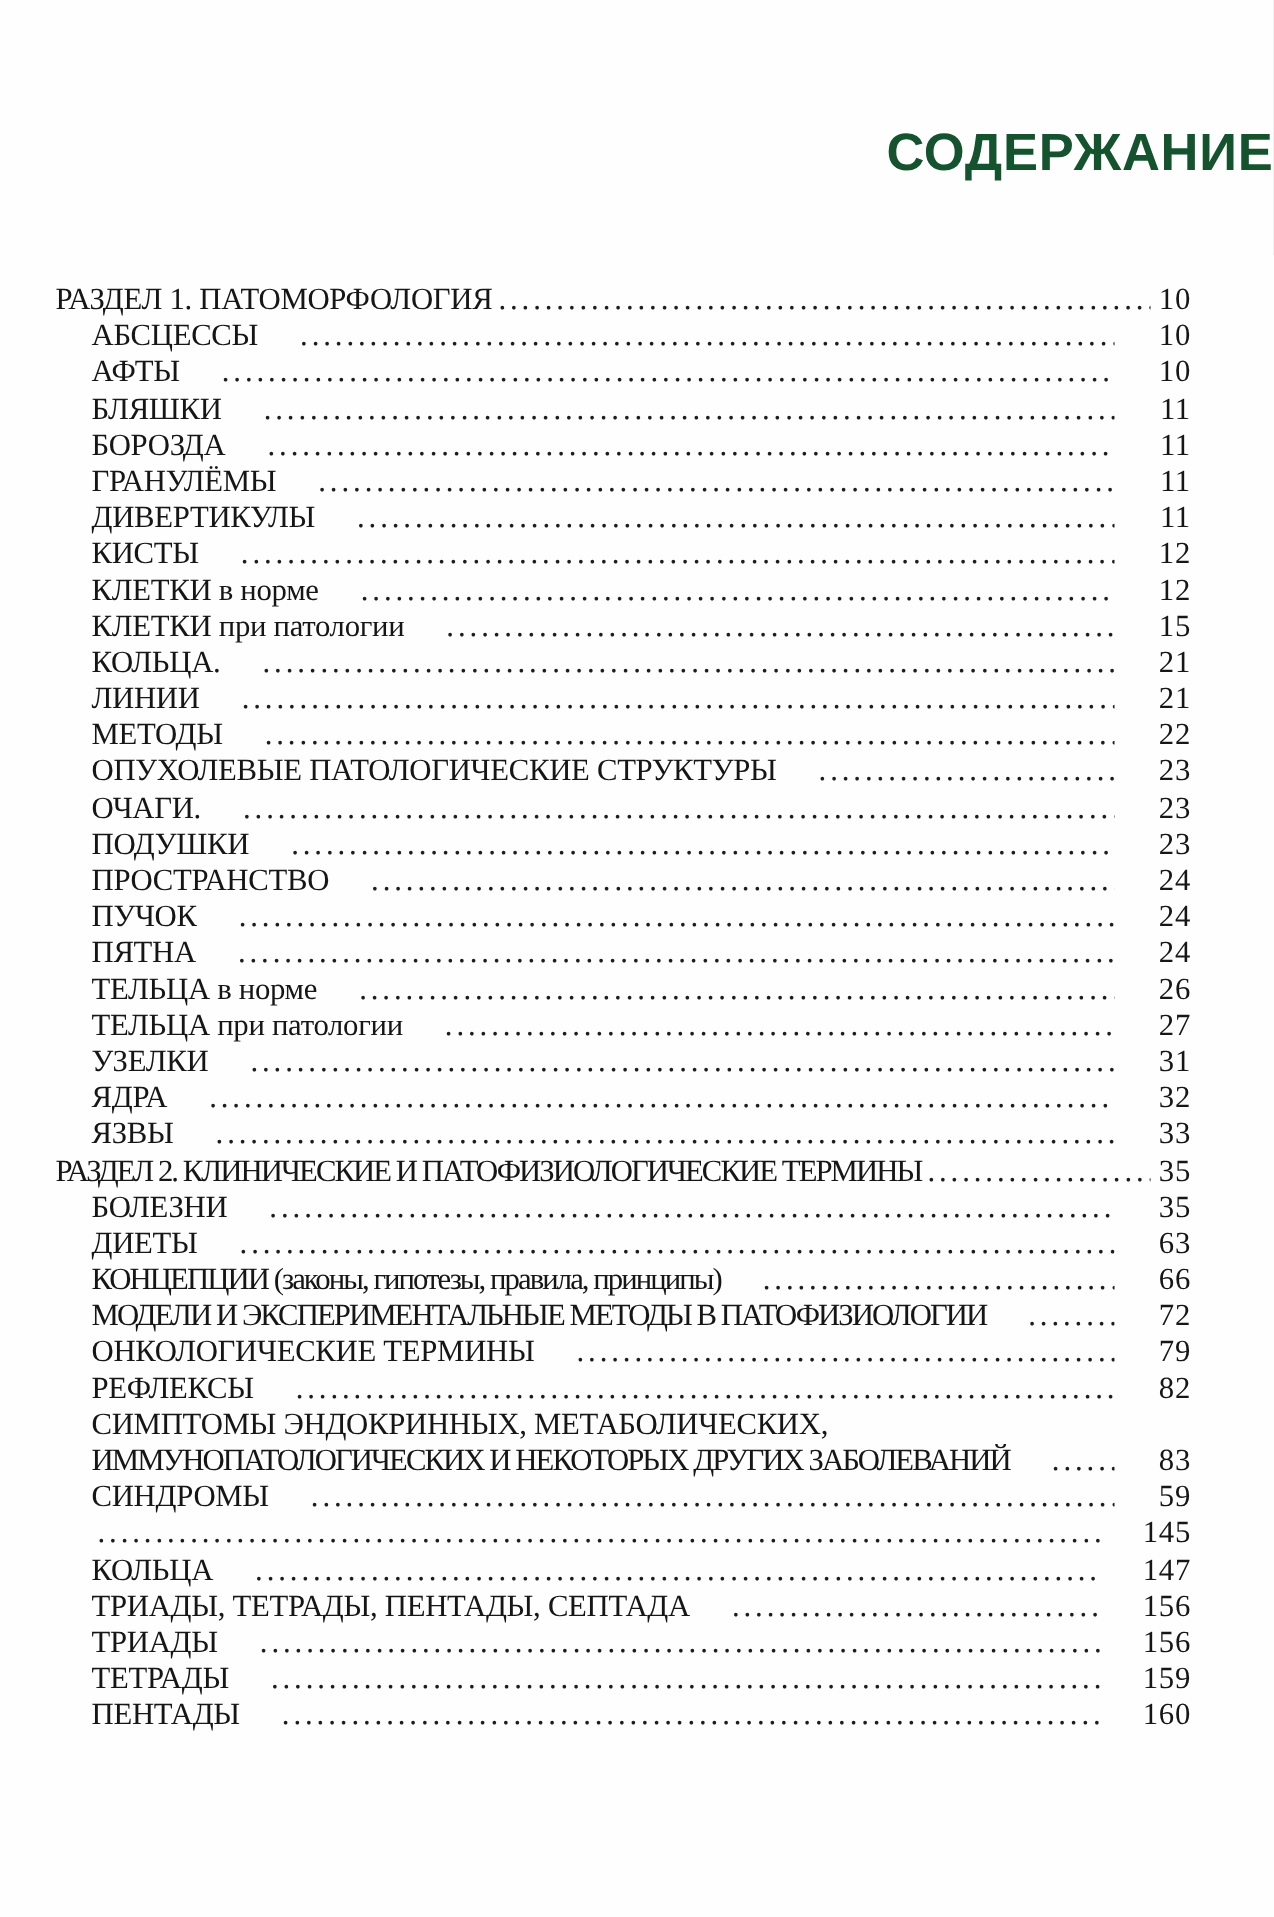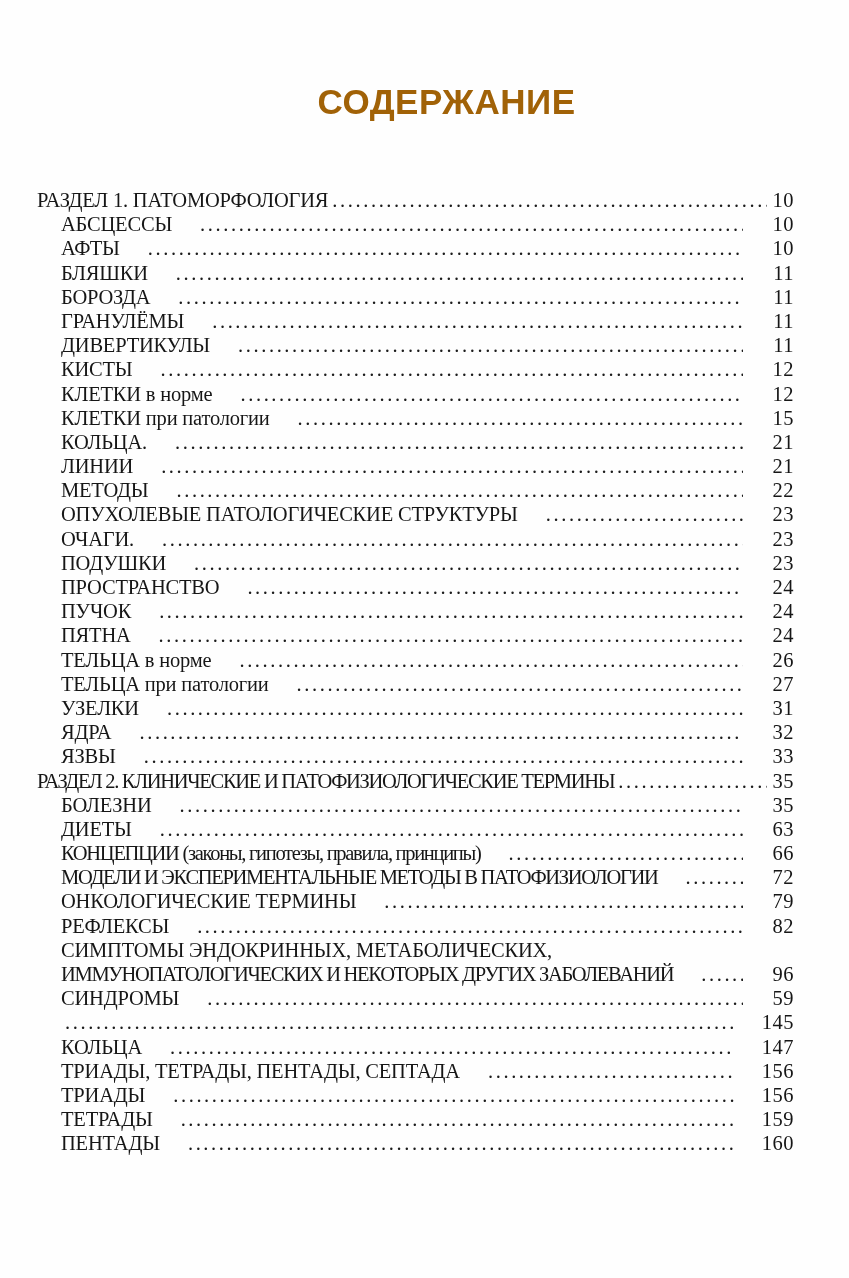--- a/index.html
+++ b/index.html
@@ -15,27 +15,27 @@
     background: #fefefe;
     color: #161616;
     font-family: "Liberation Serif", "DejaVu Serif", serif;
     overflow: hidden;
   }
   .title {
     position: absolute;
     top: 82px;
     left: 0;
     width: 100%;
-    text-align: center;
+    text-align: right;
     text-indent: 44px; 
     font-family: "Liberation Sans", "DejaVu Sans", sans-serif;
     font-weight: bold;
     font-size: 35px;
     letter-spacing: 0.5px;
-    color: #a16207;
+    color: #14532d;
   }
   .toc {
     position: absolute;
     top: 189px;
     left: 37px;
     right: 55px;
   }
   .toc-row {
     display: flex;
     align-items: flex-start;
@@ -226,21 +226,21 @@
         <span class="toc-label">РЕФЛЕКСЫ</span>
         <span class="toc-dots">................................................................................................................................................................</span>
         <span class="toc-page">82</span>
       </div>
       <div class="toc-row level1">
         <span class="toc-label">СИМПТОМЫ ЭНДОКРИННЫХ, МЕТАБОЛИЧЕСКИХ,</span>
       </div>
       <div class="toc-row level1 tight">
         <span class="toc-label">ИММУНОПАТОЛОГИЧЕСКИХ И НЕКОТОРЫХ ДРУГИХ ЗАБОЛЕВАНИЙ</span>
         <span class="toc-dots">................................................................................................................................................................</span>
-        <span class="toc-page">96</span>
+        <span class="toc-page">83</span>
       </div>
       <div class="toc-row level1">
         <span class="toc-label">СИНДРОМЫ</span>
         <span class="toc-dots">................................................................................................................................................................</span>
         <span class="toc-page">59</span>
       </div>
       <div class="toc-row level1">
         <span class="toc-dots">................................................................................................................................................................</span>
         <span class="toc-page">145</span>
       </div>

